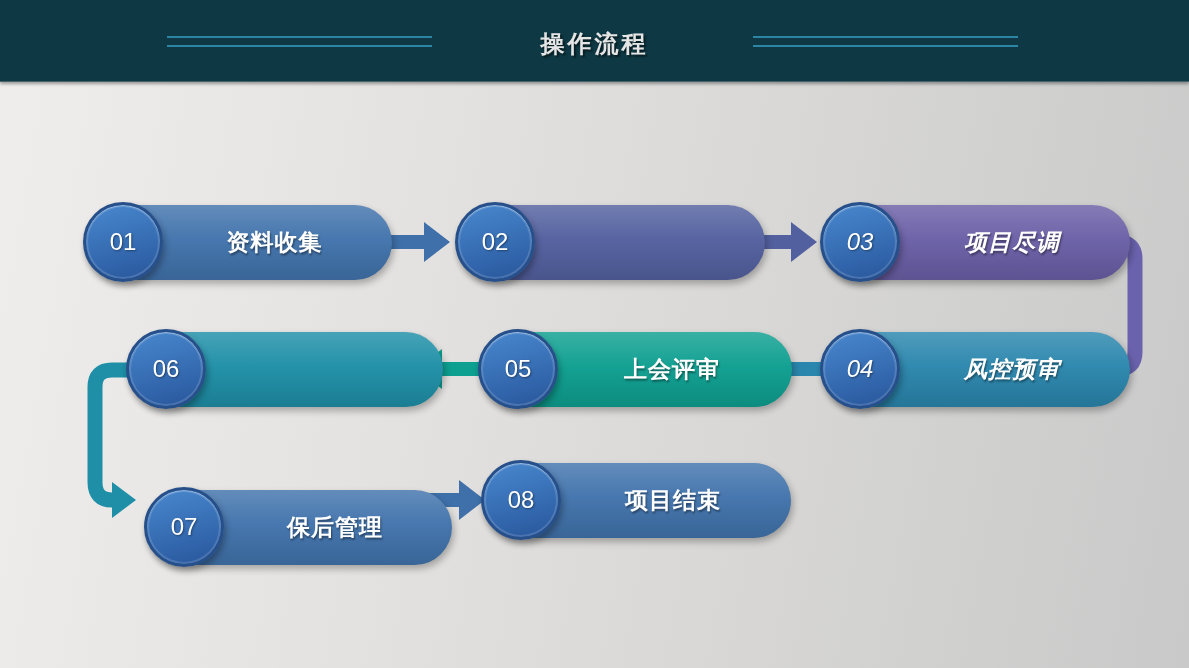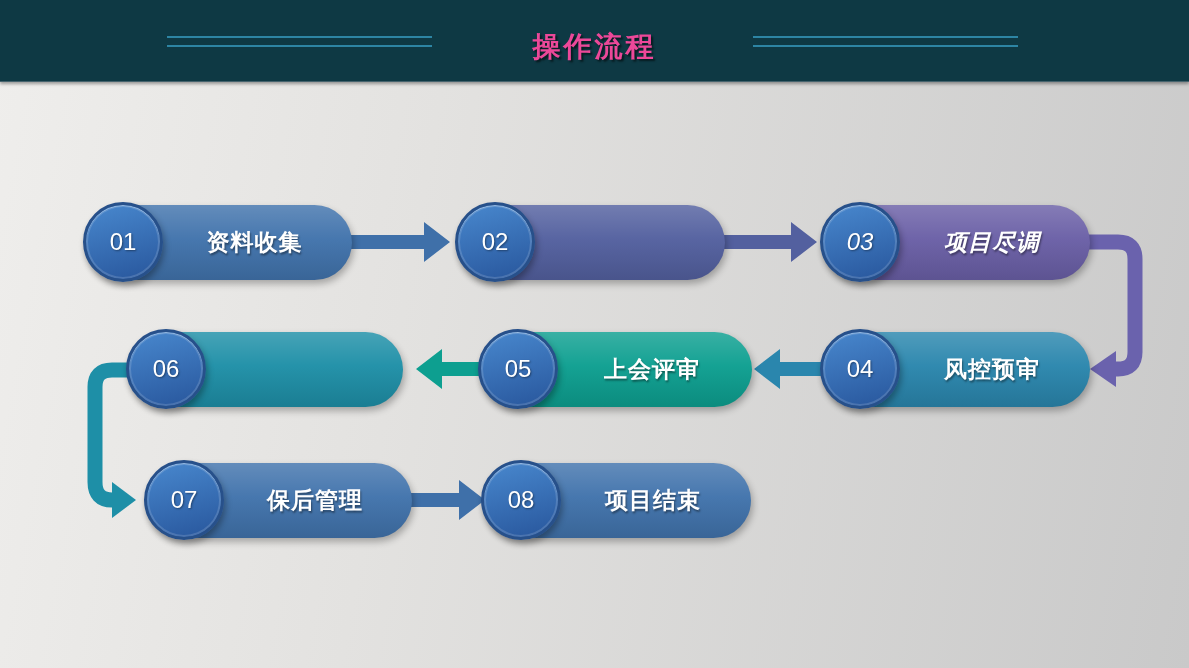--- a/index.html
+++ b/index.html
@@ -9,41 +9,42 @@
     background:linear-gradient(100deg,#efeeec 0%,#e3e2e0 35%,#c9c9c9 100%);
   }
   
   .header{
     position:absolute;top:0;left:0;width:100%;height:81px;
     box-shadow:0 2px 3px rgba(0,0,0,.35);
     border-bottom:1px solid #46646e;
   }
   .title{
     position:absolute;top:28px;left:0;width:100%;text-align:center;
-    color:#ec4899;font-size:28px;font-weight:bold;letter-spacing:3px;
+    color:#e5e5e5;font-size:24px;font-weight:bold;letter-spacing:3px;
     text-shadow:2px 2px 2px rgba(0,0,0,.55);
   }
   .line-group{position:absolute;top:36px;width:265px;}
   .line-group .line{height:2px;margin-bottom:7px;}
   .lg-left{left:167px;}
   .lg-right{left:753px;}
   
   .pill{
     position:absolute;height:75px;border-radius:38px;
     background-image:linear-gradient(180deg,rgba(255,255,255,.18) 0%,rgba(255,255,255,.03) 45%,rgba(0,0,0,.12) 100%);
     box-shadow:2px 4px 7px rgba(0,0,0,.28);
     z-index:3;
+    padding-left:40px;
   }
   .s1{left:85px; top:205px;width:267px;}
   .s2{left:457px;top:205px;width:268px;}
   .s3{left:822px;top:205px;width:268px;font-style:italic;}
-  .s4{left:822px;top:332px;width:268px;}
+  .s4{left:822px;top:332px;width:268px;font-style:italic;}
   .s5{left:480px;top:332px;width:272px;}
   .s6{left:128px;top:332px;width:275px;}
-  .s7{left:146px;top:463px;width:266px;}
+  .s7{left:146px;top:490px;width:266px;}
   .s8{left:483px;top:463px;width:268px;}
   .circle{
     position:absolute;left:-2px;top:-3px;width:80px;height:80px;border-radius:50%;
     background:linear-gradient(165deg,#4583c9 10%,#2b5ba1 90%);
     border:3px solid #27508a;box-sizing:border-box;
     box-shadow:inset 0 1px 0 rgba(255,255,255,.35), inset 0 0 0 2px rgba(255,255,255,.15), 2px 4px 6px rgba(0,0,0,.3);
     display:flex;align-items:center;justify-content:center;
   }
   .circle span{color:#fff;font-size:24px;text-shadow:1px 1px 2px rgba(0,0,0,.4);}
   .pill .label{

